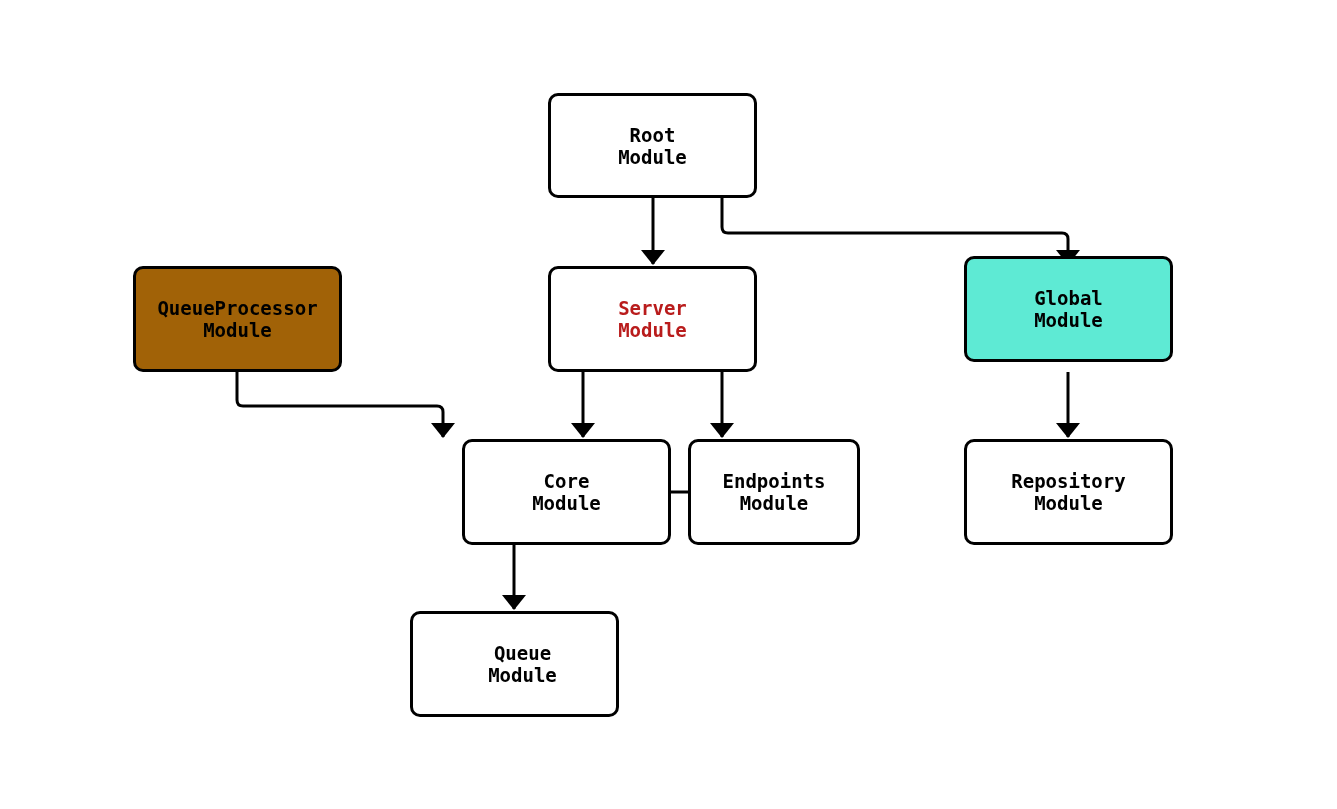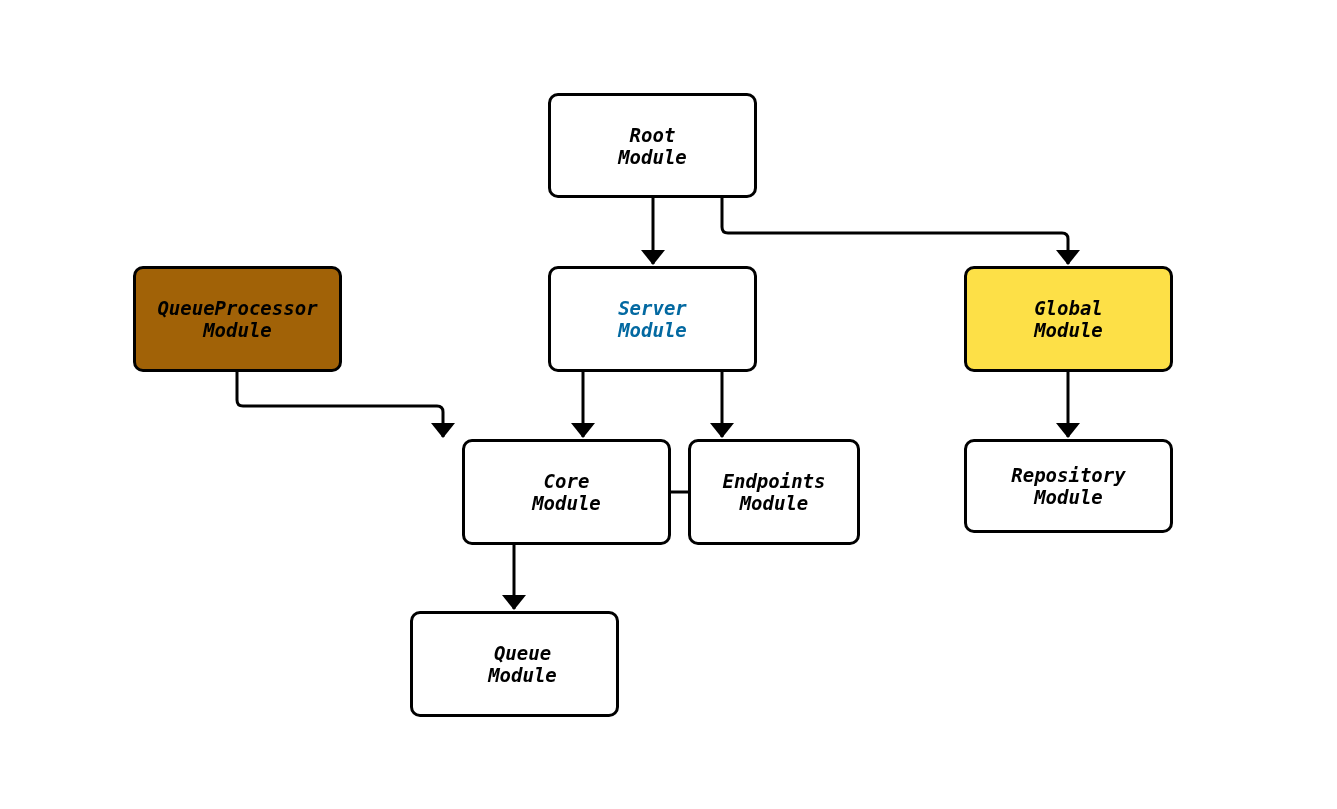--- a/index.html
+++ b/index.html
@@ -24,21 +24,20 @@
   .node {
     position: absolute;
     box-sizing: border-box;
     border-style: solid;
     border-width: 3px;
     border-radius: 10px;
     display: flex;
     align-items: center;
     justify-content: center;
     text-align: center;
-    font-style: italic;
   }
   .node-label {
     white-space: pre-line;
     font-weight: bold;
     font-size: 19px;
     line-height: 22px;
     letter-spacing: 0;
   }
 </style>
 </head>
@@ -65,36 +64,36 @@
 
 <div class="node" style="left: 548px; top: 93px; width: 209px; height: 105px; border-color: rgb(0, 0, 0); background: rgb(255, 255, 255);">
       <span class="node-label" style="color: rgb(0, 0, 0);">Root
 Module</span>
     </div>
     <div class="node" style="left: 133px; top: 266px; width: 209px; height: 106px; border-color: rgb(0, 0, 0); background: #a16207;">
       <span class="node-label" style="color: rgb(0, 0, 0);">QueueProcessor
 Module</span>
     </div>
     <div class="node" style="left: 548px; top: 266px; width: 209px; height: 106px; border-color: rgb(0, 0, 0); background: rgb(255, 255, 255);">
-      <span class="node-label" style="color: #0369a1;">Server
+      <span class="node-label" style="color: #b91c1c;">Server
 Module</span>
     </div>
-    <div class="node" style="left: 964px; top: 266px; width: 209px; height: 106px; border-color: rgb(0, 0, 0); background: #fde047;">
+    <div class="node" style="left: 964px; top: 256px; width: 209px; height: 106px; border-color: rgb(0, 0, 0); background: #5eead4;">
       <span class="node-label" style="color: rgb(0, 0, 0);">Global
 Module</span>
     </div>
     <div class="node" style="left: 432px; top: 439px; width: 209px; height: 106px; border-color: rgb(0, 0, 0); background: rgb(255, 255, 255); margin-left: 30px;">
       <span class="node-label" style="color: rgb(0, 0, 0);">Core
 Module</span>
     </div>
     <div class="node" style="left: 688px; top: 439px; width: 172px; height: 106px; border-color: rgb(0, 0, 0); background: rgb(255, 255, 255);">
       <span class="node-label" style="color: rgb(0, 0, 0);">Endpoints
 Module</span>
     </div>
-    <div class="node" style="left: 964px; top: 439px; width: 209px; height: 94px; border-color: rgb(0, 0, 0); background: rgb(255, 255, 255);">
+    <div class="node" style="left: 964px; top: 439px; width: 209px; height: 106px; border-color: rgb(0, 0, 0); background: rgb(255, 255, 255);">
       <span class="node-label" style="color: rgb(0, 0, 0);">Repository
 Module</span>
     </div>
     <div class="node" style="left: 410px; top: 611px; width: 209px; height: 106px; border-color: rgb(0, 0, 0); background: rgb(255, 255, 255); padding-left: 16px;">
       <span class="node-label" style="color: rgb(0, 0, 0);">Queue
 Module</span>
     </div>
   </div>
 
 </body></html>

